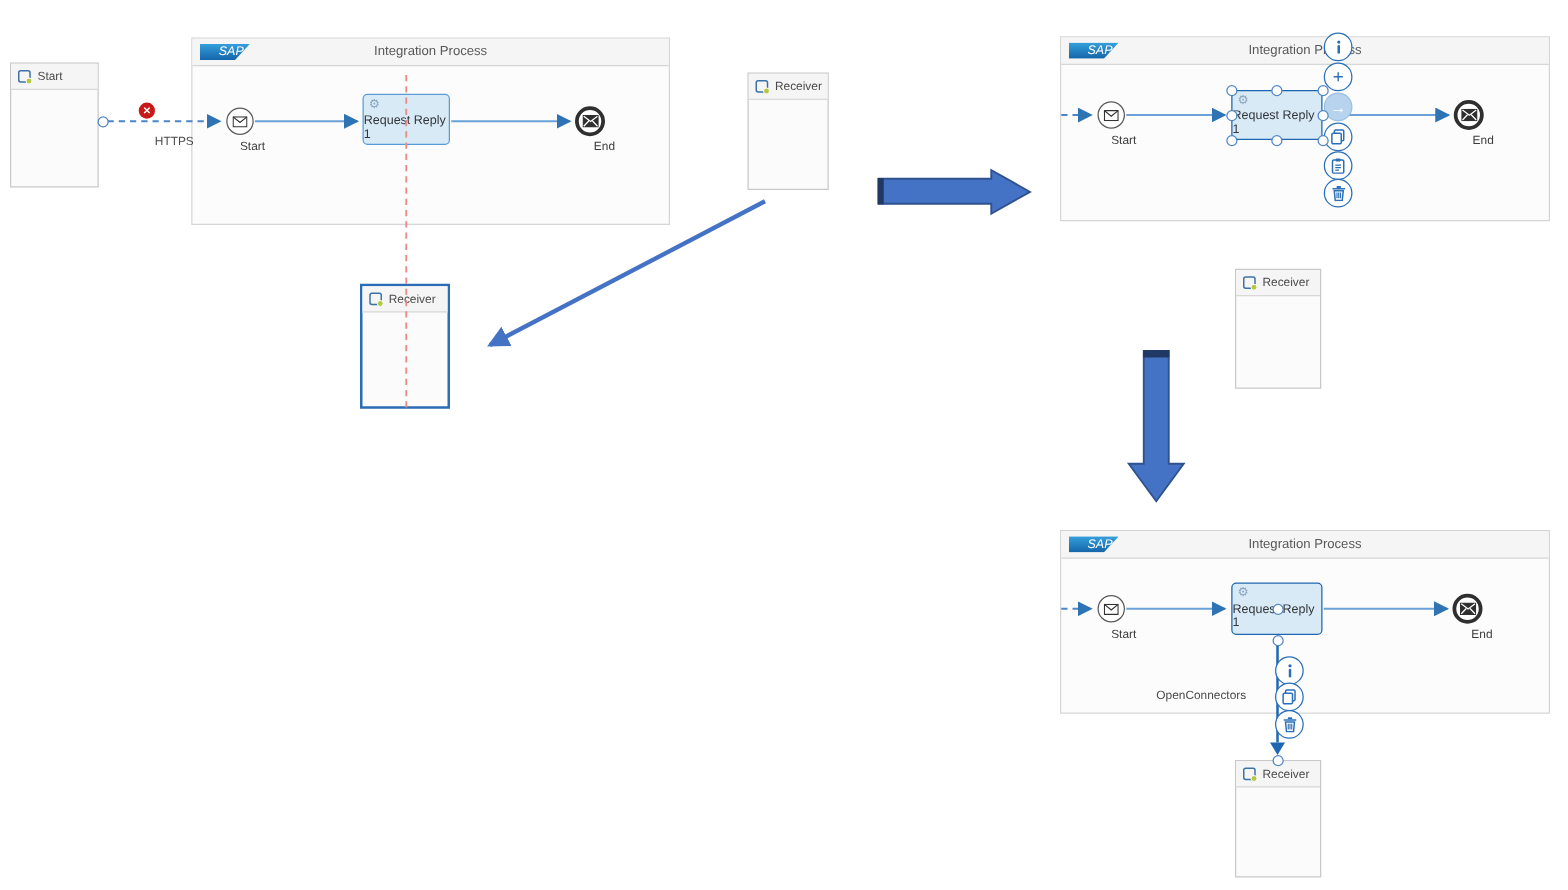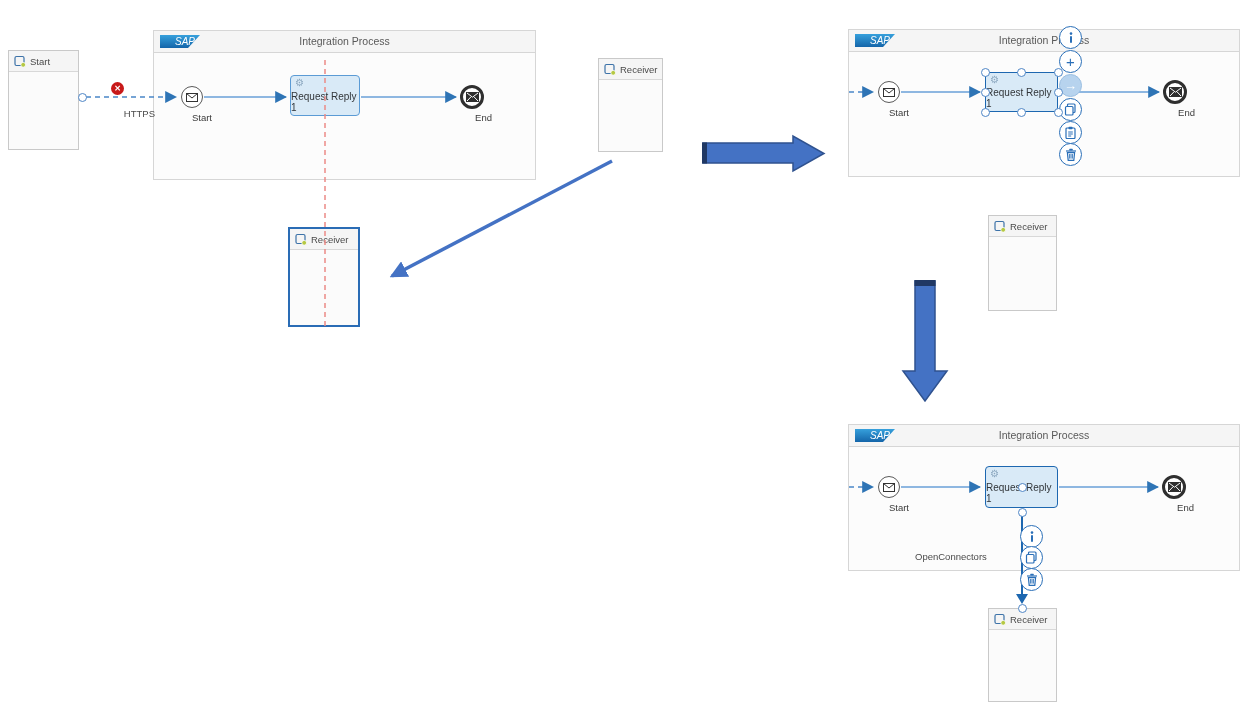--- a/index.html
+++ b/index.html
@@ -275,21 +275,21 @@
 </div>
 <div class="abs tool-btn" style="left:1020px;top:568px;">
   <svg width="12" height="13">
     <path d="M1,3 h10" stroke="currentColor" stroke-width="1.2"></path>
     <rect x="4.2" y="0.8" width="3.6" height="1.6" rx="0.6" fill="currentColor"></rect>
     <path d="M2.4,4.6 L3.2,12.4 h5.6 L9.6,4.6 z" fill="none" stroke="currentColor" stroke-width="1.2"></path>
     <path d="M4.6,6 v4.6 M6,6 v4.6 M7.4,6 v4.6" stroke="currentColor" stroke-width="0.9"></path>
   </svg>
 </div>
 
-<div class="abs small-label" style="left:915px;top:551px;width:92px;text-align:left;">OpenConnectors</div>
+<div class="abs small-label" style="left:915px;top:551px;width:92px;text-align:center;">OpenConnectors</div>
 
 <div class="abs participant" style="left:988px;top:608px;width:69px;height:94px;">
   <div class="p-header">
     <svg width="12" height="12">
       <rect x="1" y="1.5" width="9" height="9" rx="1.5" fill="none" stroke="#3c72a8" stroke-width="1.2"></rect>
       <circle cx="9.2" cy="9.8" r="2.4" fill="#b5c843" stroke="#fff" stroke-width="0.8"></circle>
     </svg>
     <span class="p-label">Receiver</span>
   </div>
 </div>

